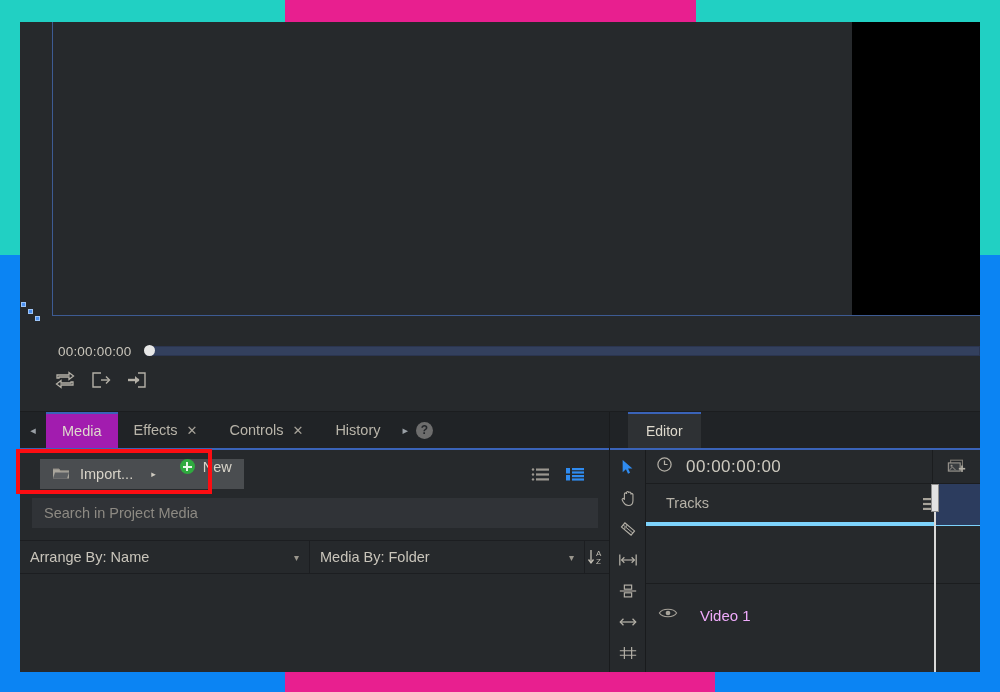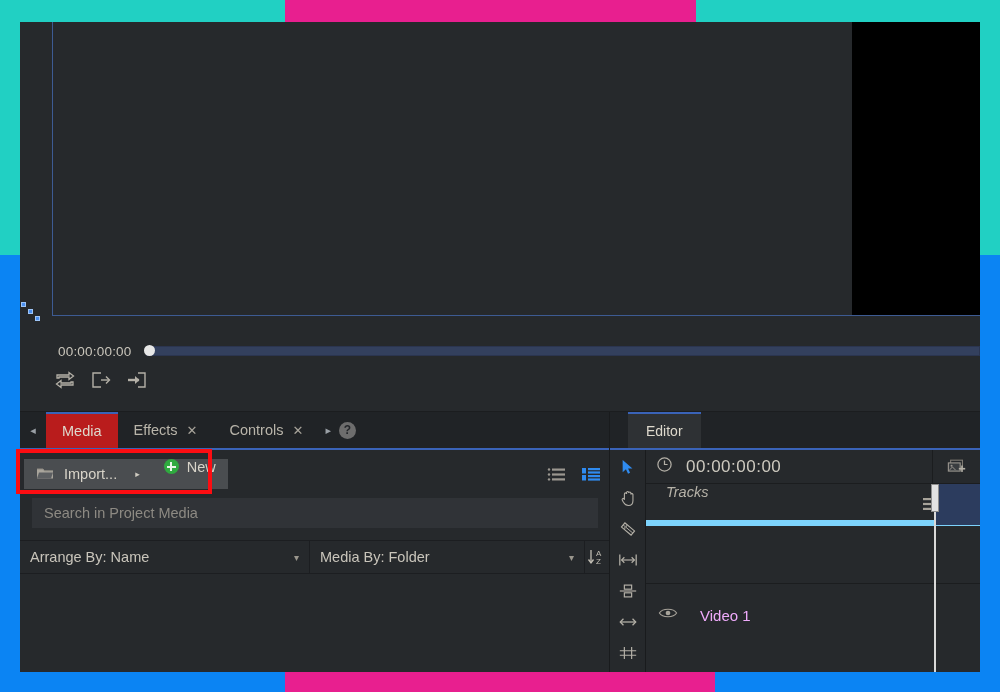--- a/index.html
+++ b/index.html
@@ -135,42 +135,42 @@
   }
   .tab {
     display: flex; align-items: center; gap: 9px;
     padding: 0 16px;
     color: #b9b5aa;
     font-size: 14.5px;
     background: transparent;
     position: relative;
   }
   .tab.active {
-    background: #b91c1c;
+    background: #a21caf;
     color: #ded9cd;
     border-top: 2px solid #3a63b8;
     margin-top: -0px;
   }
   .tab .x { color: #a7a39a; font-size: 13px; }
   .tabbar-more {
     display:flex; align-items:center; color:#9aa0a6; font-size:11px; padding: 0 6px;
   }
   .help-badge {
     align-self:center; margin-left: 2px;
     width: 17px; height: 17px; border-radius: 50%;
     background: #6d6d6d; color: #23262a;
     font-size: 12px; font-weight: bold;
     display:flex; align-items:center; justify-content:center;
   }
 
   #toolrow {
     position: relative;
     height: 48px;
     display: flex; align-items: center;
-    padding: 0 4px;
+    padding: 0 20px;
   }
   #import-btn {
     display:flex; align-items:center; gap: 10px;
     height: 30px; padding: 0 12px;
     background: #4a4d50;
     color: #d8d4c9; font-size: 14.5px;
   }
   #import-caret { font-size: 9px; color: #cfcbc0; margin-left: 8px; }
   #new-btn {
     display:flex; align-items:flex-start; gap: 8px;
@@ -285,24 +285,23 @@
   #tl-timecode {
     margin-left: 13px;
     color: #cdc9bf; font-size: 17px; letter-spacing: .5px;
   }
   #addmedia-cell {
     margin-left: auto; width: 48px; height: 34px;
     display:flex; align-items:center; justify-content:center;
     border-left: 1px solid #1b1d1f;
   }
   #tracks-row {
-    height: 42px; display:flex; align-items:flex-start;
-    border-bottom: 6px solid #7dd3fc;
-    position: relative;
-    font-style: italic;
+    height: 42px; display:flex; align-items:center;
+    border-bottom: 4px solid #7dd3fc;
+    position: relative;
   }
   #tracks-label { margin-left: 20px; color: #b6b2a8; font-size: 14.5px; }
   #tracks-menu { position:absolute; left: 276px; top: 13px; }
   #tracks-blue {
     position: absolute; right: 0; top: 0;
     width: 46px; height: 41px; background: #2c3c5e;
   }
   #empty-track { height: 58px; border-bottom: 1px solid #1b1d1f; position: relative; }
   #video1-row { height: 62px; display:flex; align-items:center; position: relative; }
   #eye-icon { margin-left: 12px; }
@@ -394,20 +393,23 @@
           <div class="tab">
             <span>Effects</span>
             <span class="x">✕</span>
           </div>
 
           <div class="tab">
             <span>Controls</span>
             <span class="x">✕</span>
           </div>
 
+          <div class="tab">
+            <span>History</span>
+          </div>
 
           <div class="tabbar-more">▸</div>
           <div class="help-badge">?</div>
         </div>
 
         <div id="toolrow">
           <div id="import-btn">
             <span>
               <svg viewBox="0 0 18 14" width="18" height="14">
                 <path d="M1 3 H7 L8.5 4.8 H17 V12.5 H1 Z" fill="#a9a59c"></path>

